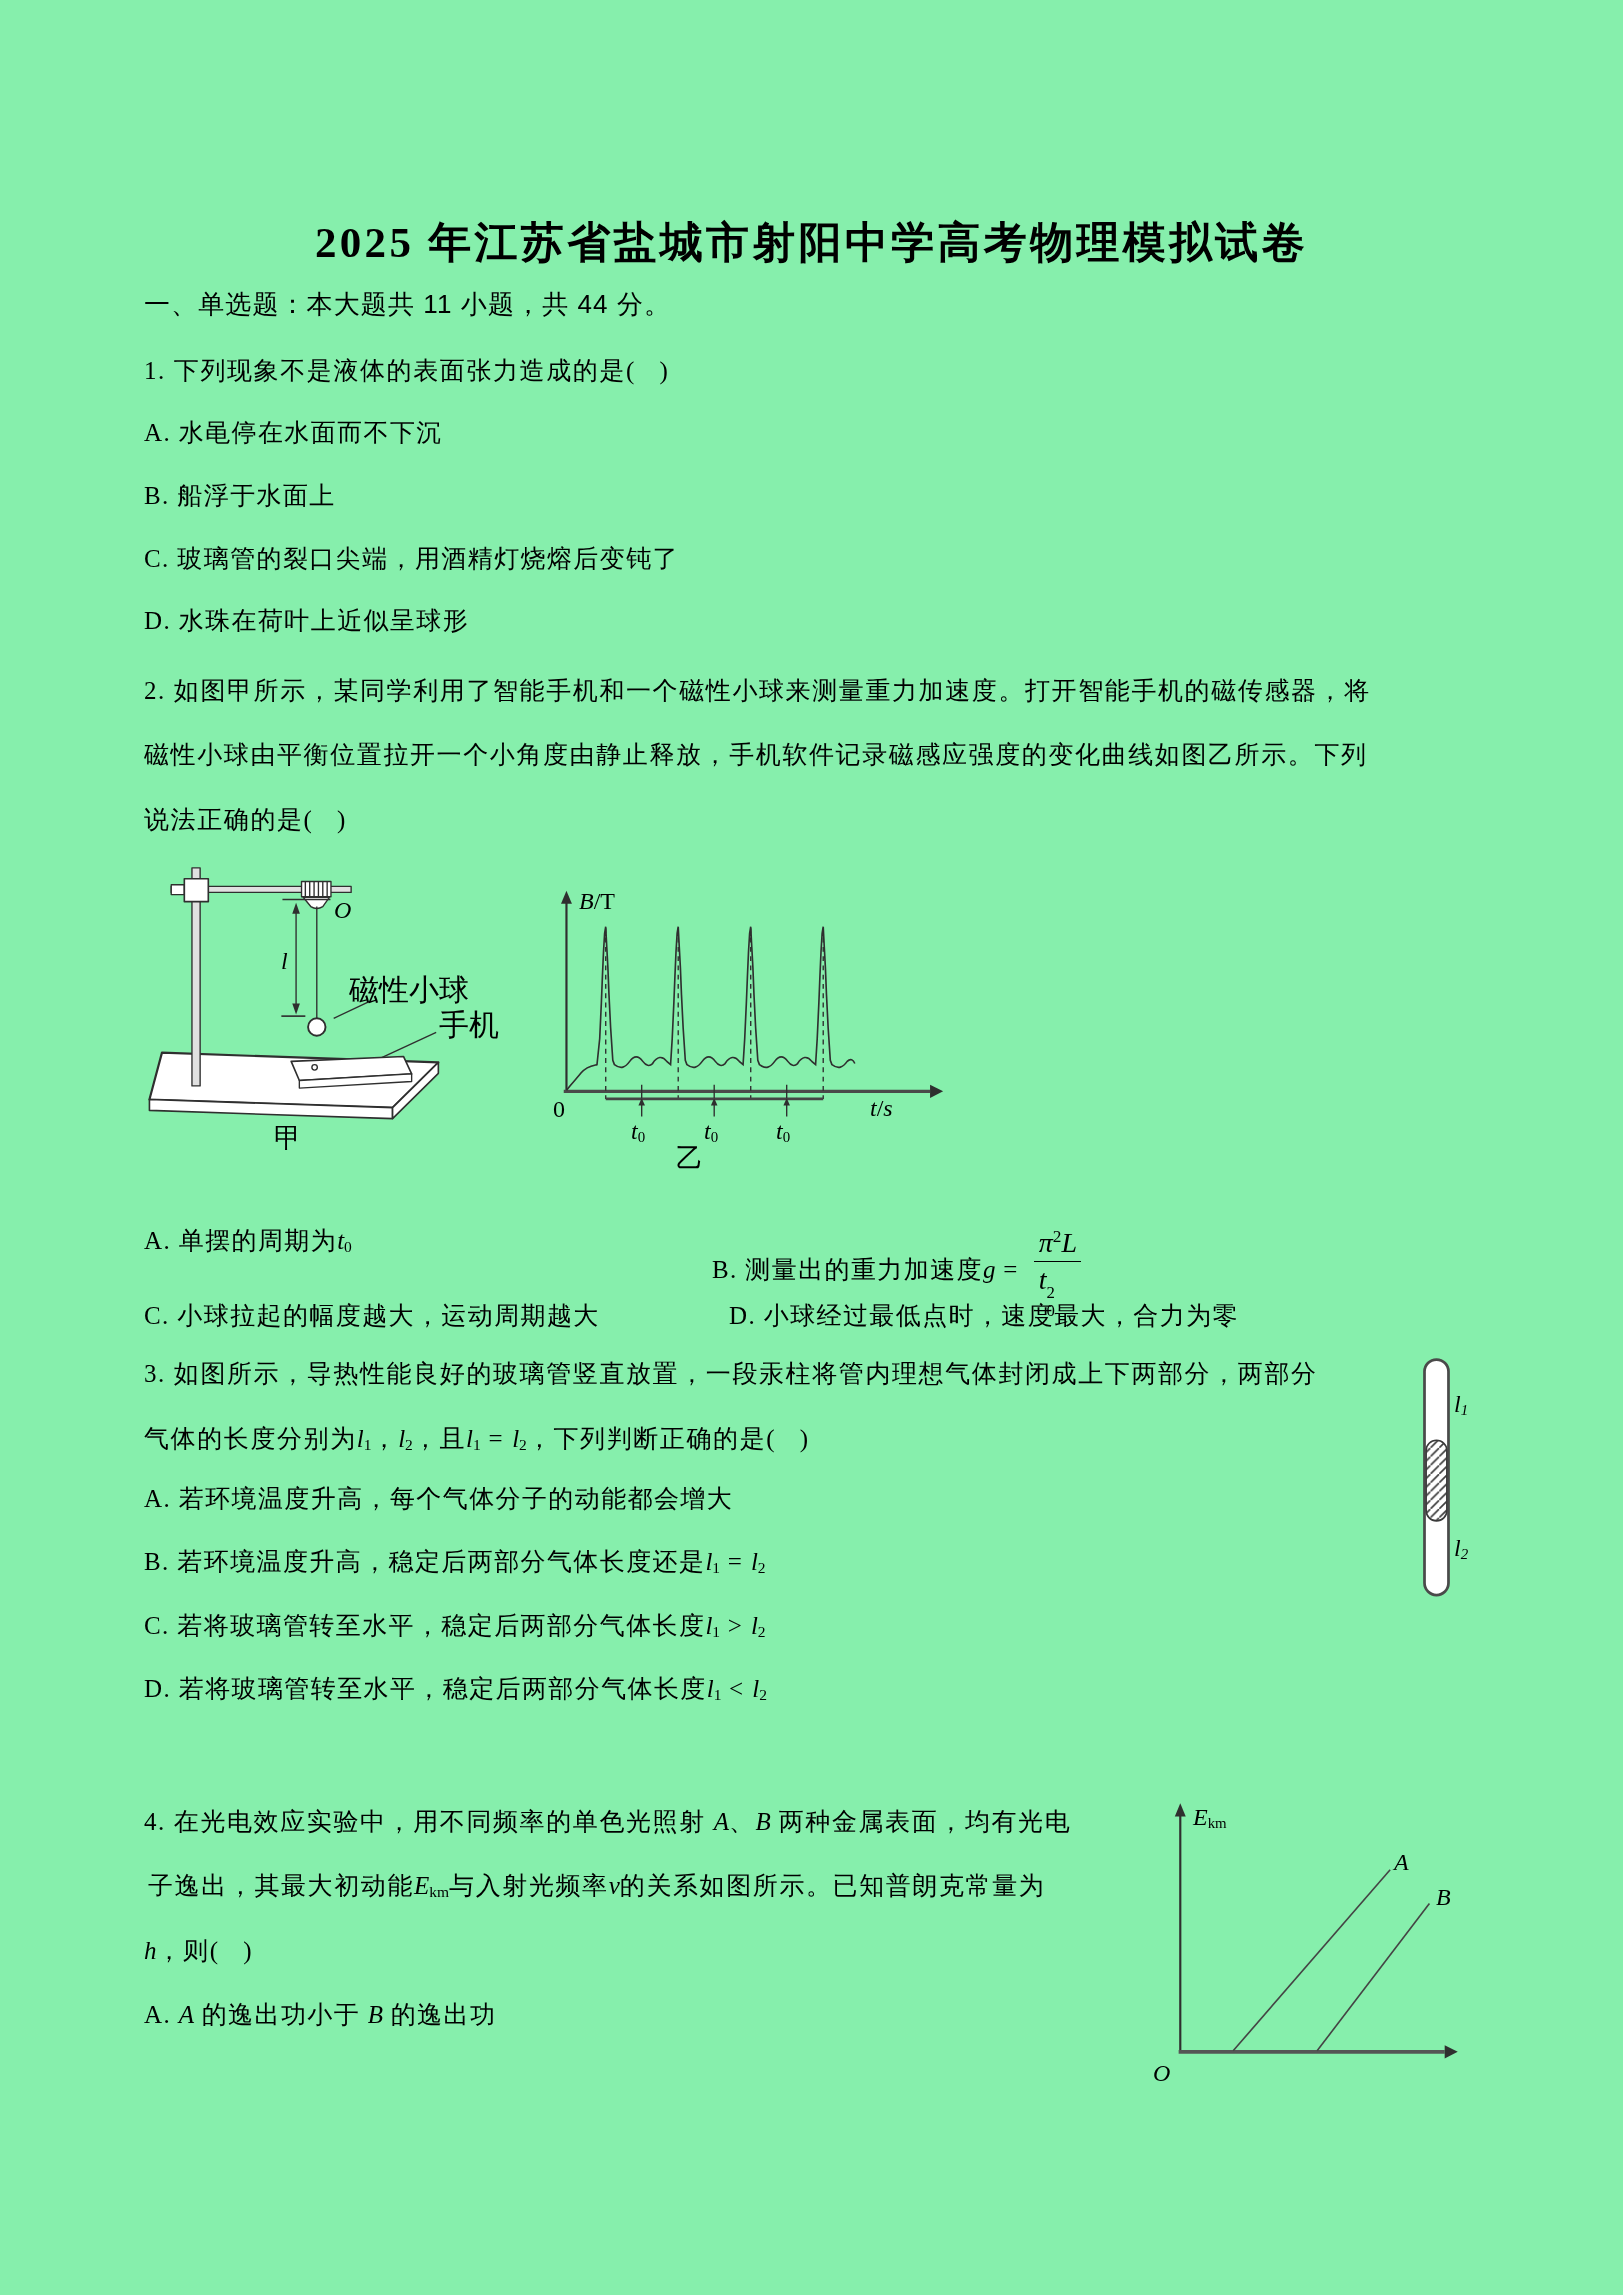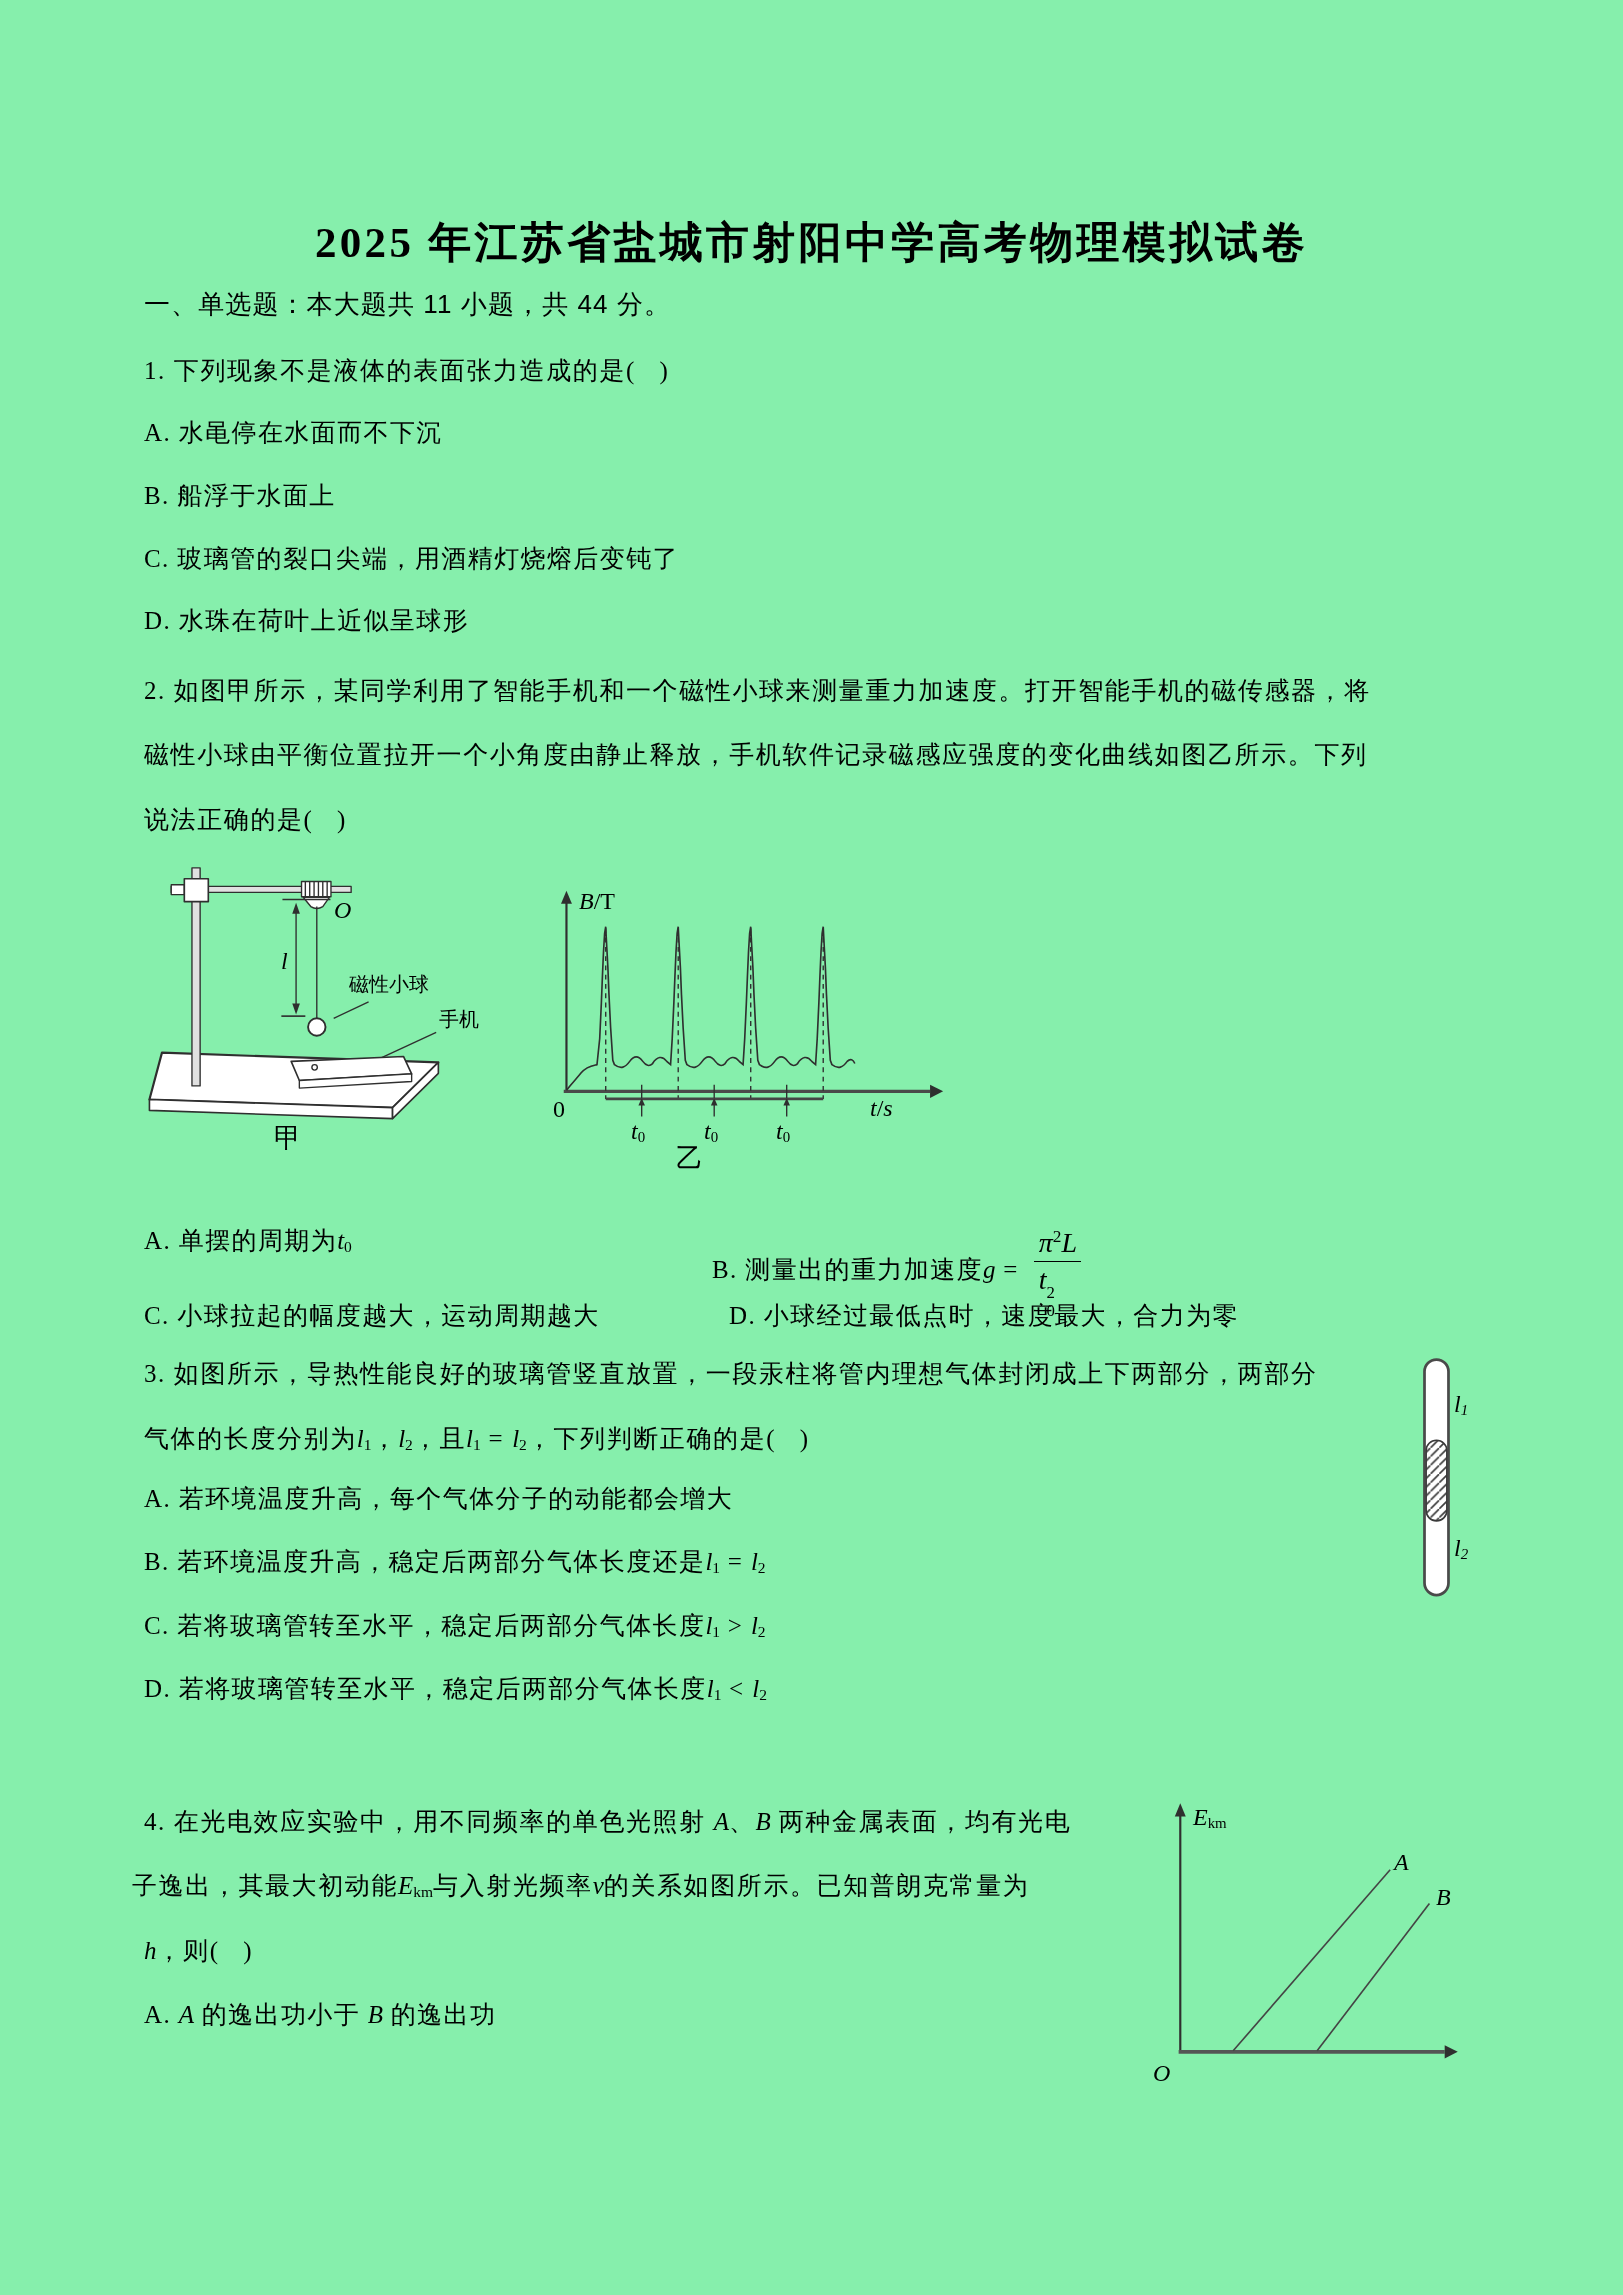--- a/index.html
+++ b/index.html
@@ -13,21 +13,21 @@
   .sec{font-family:"Liberation Sans","DejaVu Sans",sans-serif;font-weight:normal;font-size:26px;letter-spacing:1.1px;}
   .it{font-style:italic;letter-spacing:0;}
   .sb{font-size:0.62em;vertical-align:-0.22em;letter-spacing:0;}
   .sp{font-size:0.62em;vertical-align:0.55em;letter-spacing:0;}
   .ss{display:inline-flex;flex-direction:column;align-items:flex-start;font-size:0.6em;
       line-height:1.05;vertical-align:-0.55em;letter-spacing:0;}
   .frac{display:inline-block;text-align:left;vertical-align:middle;font-size:28px;letter-spacing:0;margin-left:8px;}
   .frac .num{display:block;border-bottom:1.6px solid #000;padding:0 4.4px 1.1px;}
   .frac .den{display:block;padding:1.1px 4.4px 0;}
   .fl{font-size:24px;line-height:1.1;}
-  .fls{font-size:20px;line-height:1.1;text-align:center;}
+  .fls{font-size:30px;line-height:1.1;text-align:center;}
   .cap{font-size:27px;line-height:1.1;}
   svg{position:absolute;left:0;top:0;}
 </style>
 </head>
 <body>
 
 <div id="page">
 
   <svg width="1623" height="2295" viewBox="0 0 2977 4210">
     <defs>
@@ -150,21 +150,21 @@
   <div class="abs t stem" style="left:144px;top:1359px">3. 如图所示，导热性能良好的玻璃管竖直放置，一段汞柱将管内理想气体封闭成上下两部分，两部分</div>
   <div class="abs t stem" style="left:144px;top:1424px"><span class="">气体的长度分别为</span><span class="it">l</span><span class="sb">1</span><span class="">，</span><span class="it">l</span><span class="sb">2</span><span class="">，且</span><span class="it">l</span><span class="sb">1</span><span class=""> = </span><span class="it">l</span><span class="sb">2</span><span class="">，下列判断正确的是(&nbsp;&nbsp;&nbsp;)</span></div>
   <div class="abs fl it" style="left:1454px;top:1391px"><span class="it">l</span><span class="sb">1</span></div>
   <div class="abs fl it" style="left:1454px;top:1535px"><span class="it">l</span><span class="sb">2</span></div>
   <div class="abs t" style="left:144px;top:1484px">A. 若环境温度升高，每个气体分子的动能都会增大</div>
   <div class="abs t" style="left:144px;top:1547px"><span class="">B. 若环境温度升高，稳定后两部分气体长度还是</span><span class="it">l</span><span class="sb">1</span><span class=""> = </span><span class="it">l</span><span class="sb">2</span></div>
   <div class="abs t" style="left:144px;top:1611px"><span class="">C. 若将玻璃管转至水平，稳定后两部分气体长度</span><span class="it">l</span><span class="sb">1</span><span class=""> &gt; </span><span class="it">l</span><span class="sb">2</span></div>
   <div class="abs t" style="left:144px;top:1674px"><span class="">D. 若将玻璃管转至水平，稳定后两部分气体长度</span><span class="it">l</span><span class="sb">1</span><span class=""> &lt; </span><span class="it">l</span><span class="sb">2</span></div>
 
   <div class="abs t stem" style="left:144px;top:1807px"><span class="">4. 在光电效应实验中，用不同频率的单色光照射 </span><span class="it">A</span><span class="">、</span><span class="it">B</span><span class=""> 两种金属表面，均有光电</span></div>
-  <div class="abs t stem" style="left:132px;top:1871px"><span class="">子逸出，其最大初动能</span><span class="it">E</span><span class="sb">km</span><span class="">与入射光频率</span><span class="it">ν</span><span class="">的关系如图所示。已知普朗克常量为</span></div>
+  <div class="abs t stem" style="left:148px;top:1871px"><span class="">子逸出，其最大初动能</span><span class="it">E</span><span class="sb">km</span><span class="">与入射光频率</span><span class="it">ν</span><span class="">的关系如图所示。已知普朗克常量为</span></div>
   <div class="abs t stem" style="left:144px;top:1936px"><span class="it">h</span><span class="">，则(&nbsp;&nbsp;&nbsp;)</span></div>
   <div class="abs t" style="left:144px;top:2000px"><span class="">A. </span><span class="it">A</span><span class=""> 的逸出功小于 </span><span class="it">B</span><span class=""> 的逸出功</span></div>
 
   <div class="abs fl" style="left:1193px;top:1804px"><span class="it">E</span><span class="sb">km</span></div>
   <div class="abs fl it" style="left:1153px;top:2060px">O</div>
   <div class="abs fl it" style="left:1394px;top:1849px">A</div>
   <div class="abs fl it" style="left:1436px;top:1884px">B</div>
 
 </div>
 

